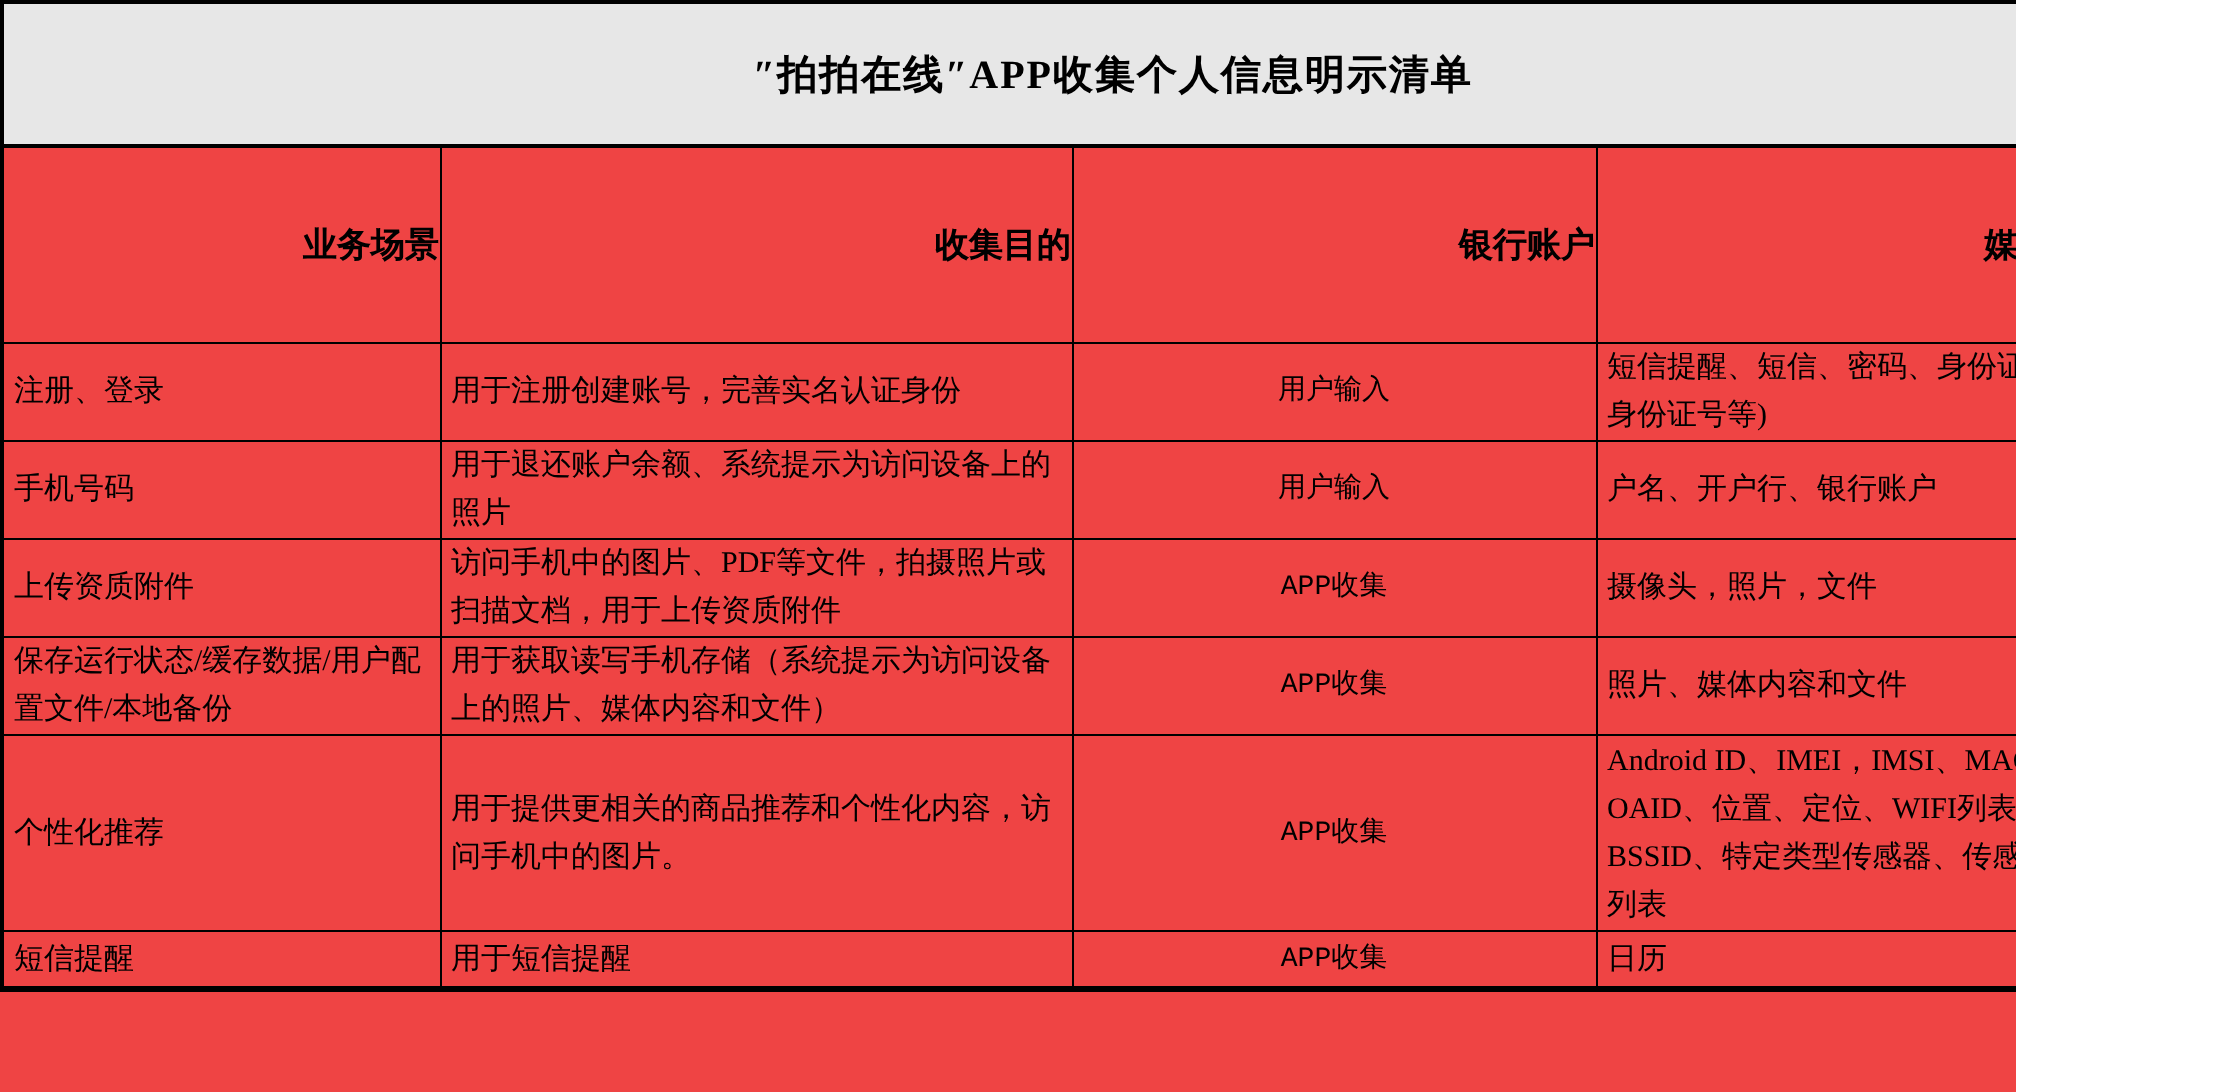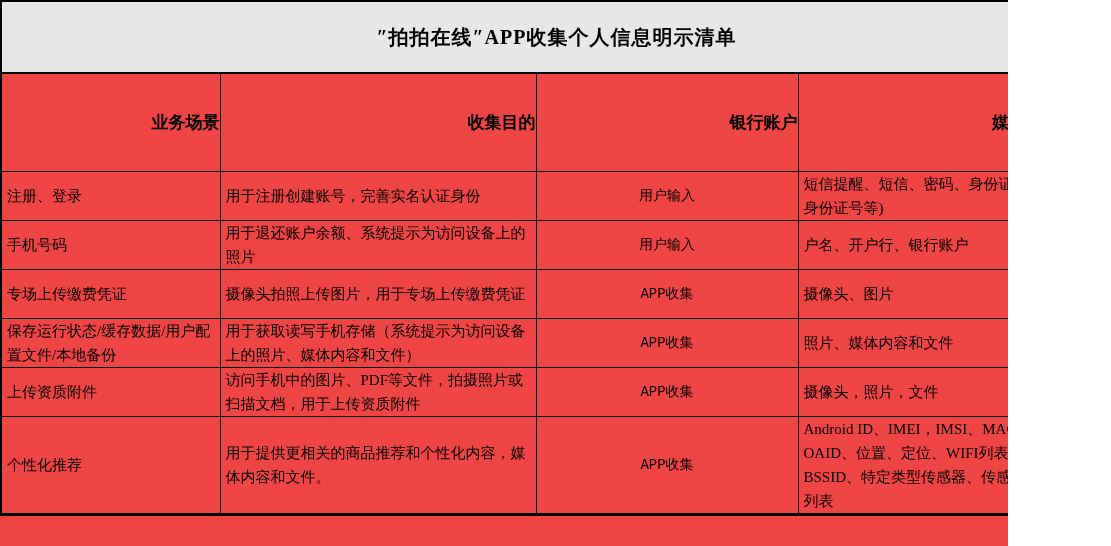--- a/index.html
+++ b/index.html
@@ -87,43 +87,43 @@
         <td class="cell-text">短信提醒、短信、密码、身份证信息(姓名、身份证号等)</td>
       </tr>
 
       <tr class="rh49">
         <td class="cell-text">手机号码</td>
         <td class="cell-text">用于退还账户余额、系统提示为访问设备上的照片</td>
         <td class="cell-method">用户输入</td>
         <td class="cell-text">户名、开户行、银行账户</td>
       </tr>
 
-      <tr class="rh49">
-        <td class="cell-text">专场上传缴费凭证</td>
-        <td class="cell-text">摄像头拍照上传图片，用于专场上传缴费凭证</td>
+
+      <tr class="rh47">
+        <td class="cell-text">上传资质附件</td>
+        <td class="cell-text">访问手机中的图片、PDF等文件，拍摄照片或扫描文档，用于上传资质附件</td>
         <td class="cell-method">APP收集</td>
-        <td class="cell-text">摄像头、图片</td>
+        <td class="cell-text">摄像头，照片，文件</td>
       </tr>
 
       <tr class="rh47">
         <td class="cell-text">保存运行状态/缓存数据/用户配置文件/本地备份</td>
         <td class="cell-text">用于获取读写手机存储（系统提示为访问设备上的照片、媒体内容和文件）</td>
         <td class="cell-method">APP收集</td>
         <td class="cell-text">照片、媒体内容和文件</td>
       </tr>
 
-      <tr class="rh47">
-        <td class="cell-text">上传资质附件</td>
-        <td class="cell-text">访问手机中的图片、PDF等文件，拍摄照片或扫描文档，用于上传资质附件</td>
-        <td class="cell-method">APP收集</td>
-        <td class="cell-text">摄像头，照片，文件</td>
-      </tr>
-
       <tr class="rh98">
         <td class="cell-text">个性化推荐</td>
-        <td class="cell-text">用于提供更相关的商品推荐和个性化内容，媒体内容和文件。</td>
+        <td class="cell-text">用于提供更相关的商品推荐和个性化内容，访问手机中的图片。</td>
         <td class="cell-method">APP收集</td>
         <td class="cell-text">Android ID、IMEI，IMSI、MAC、MEID，  OAID、位置、定位、WIFI列表、SSID、BSSID、特定类型传感器、传感器列表、软件列表</td>
       </tr>
 
+      <tr class="rh29">
+        <td class="cell-text">短信提醒</td>
+        <td class="cell-text">用于短信提醒</td>
+        <td class="cell-method">APP收集</td>
+        <td class="cell-text">日历</td>
+      </tr>
     </tbody>
   </table>
 </div>
 
 </body></html>

